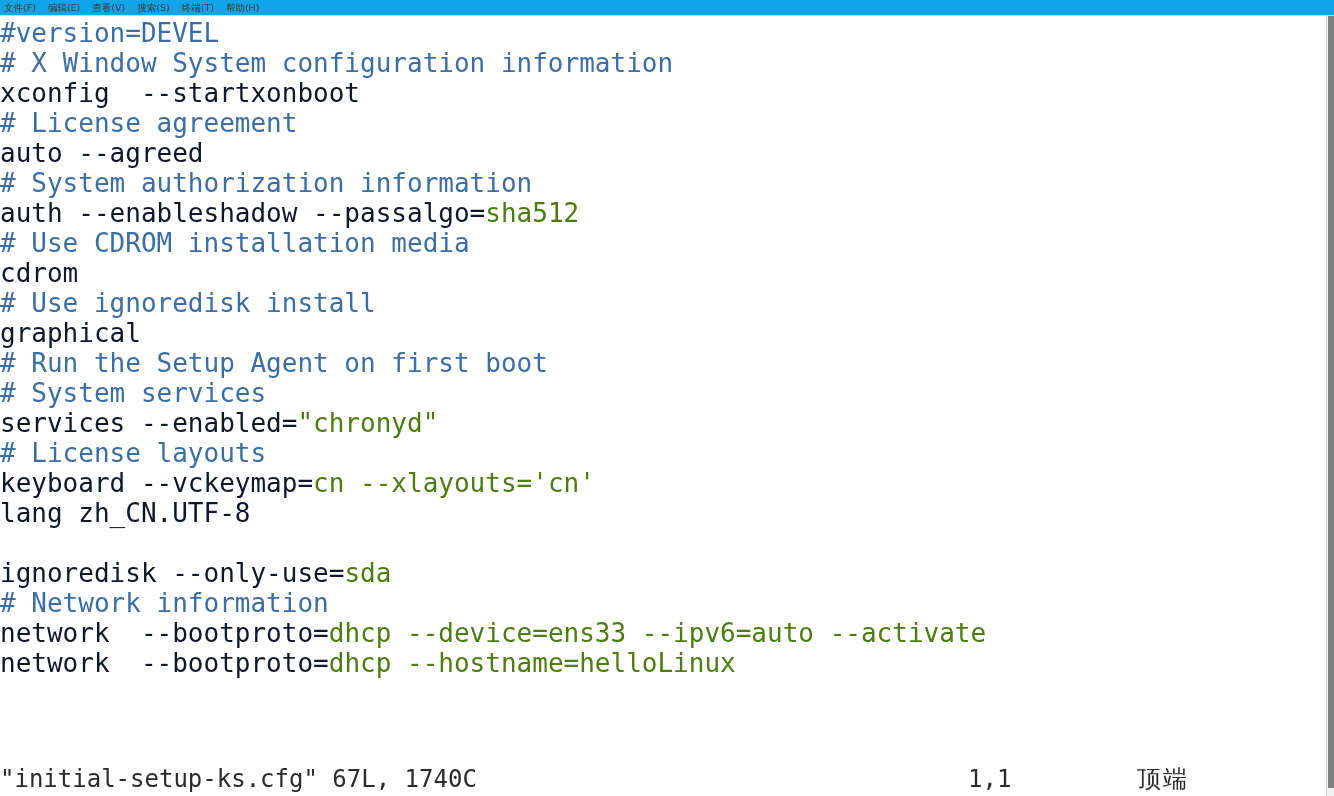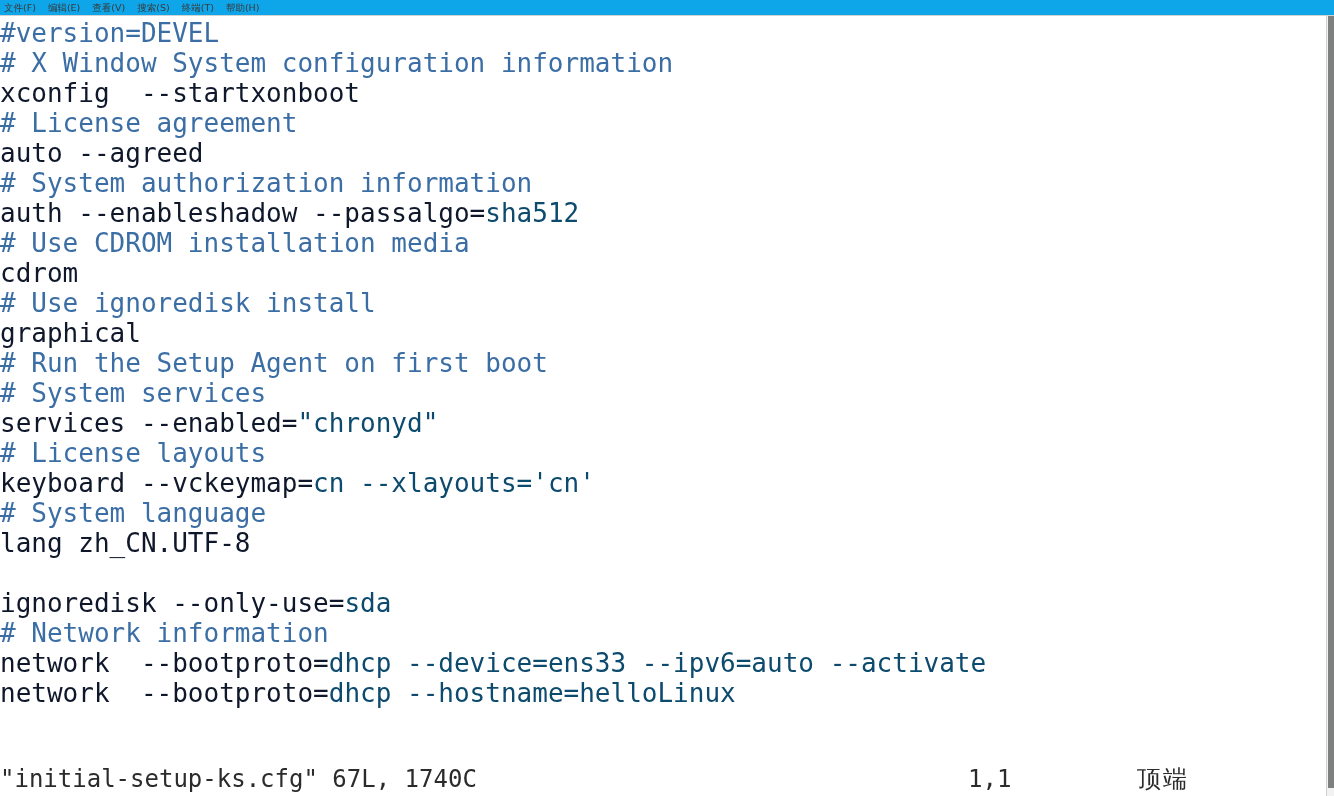--- a/index.html
+++ b/index.html
@@ -64,21 +64,21 @@
     line-height: 30px;
     font-size: 26px;
     letter-spacing: 0px;
     white-space: pre;
     color: #2b2b2b;
     padding-left: 0px;
   }
   .line.blank { color: transparent; }
 
   .cmt  { color: #3b6ea5; }   
-  .val  { color: #0c4a6e; }   
+  .val  { color: #4d7c0f; }   
   .plain{ color: #0f172a; }
 
   
   #statusline {
     position: absolute;
     left: 0;
     bottom: 2px;
     width: 1326px;
     height: 30px;
     line-height: 30px;
@@ -135,21 +135,20 @@
       <div class="line"><span class="plain">auth --enableshadow --passalgo=</span><span class="val">sha512</span></div>
       <div class="line"><span class="cmt"># Use CDROM installation media</span></div>
       <div class="line"><span class="plain">cdrom</span></div>
       <div class="line"><span class="cmt"># Use ignoredisk install</span></div>
       <div class="line"><span class="plain">graphical</span></div>
       <div class="line"><span class="cmt"># Run the Setup Agent on first boot</span></div>
       <div class="line"><span class="cmt"># System services</span></div>
       <div class="line"><span class="plain">services --enabled=</span><span class="val">"chronyd"</span></div>
       <div class="line"><span class="cmt"># License layouts</span></div>
       <div class="line"><span class="plain">keyboard --vckeymap=</span><span class="val">cn --xlayouts='cn'</span></div>
-      <div class="line"><span class="cmt"># System language</span></div>
       <div class="line"><span class="plain">lang zh_CN.UTF-8</span></div>
       <div class="line blank"><span class="plain"></span></div>
       <div class="line"><span class="plain">ignoredisk --only-use=</span><span class="val">sda</span></div>
       <div class="line"><span class="cmt"># Network information</span></div>
       <div class="line"><span class="plain">network  --bootproto=</span><span class="val">dhcp --device=ens33 --ipv6=auto --activate</span></div>
       <div class="line"><span class="plain">network  --bootproto=</span><span class="val">dhcp --hostname=helloLinux</span></div>
     </div>
 
   <div id="statusline">
     <span id="status-file">"initial-setup-ks.cfg" 67L, 1740C</span>

